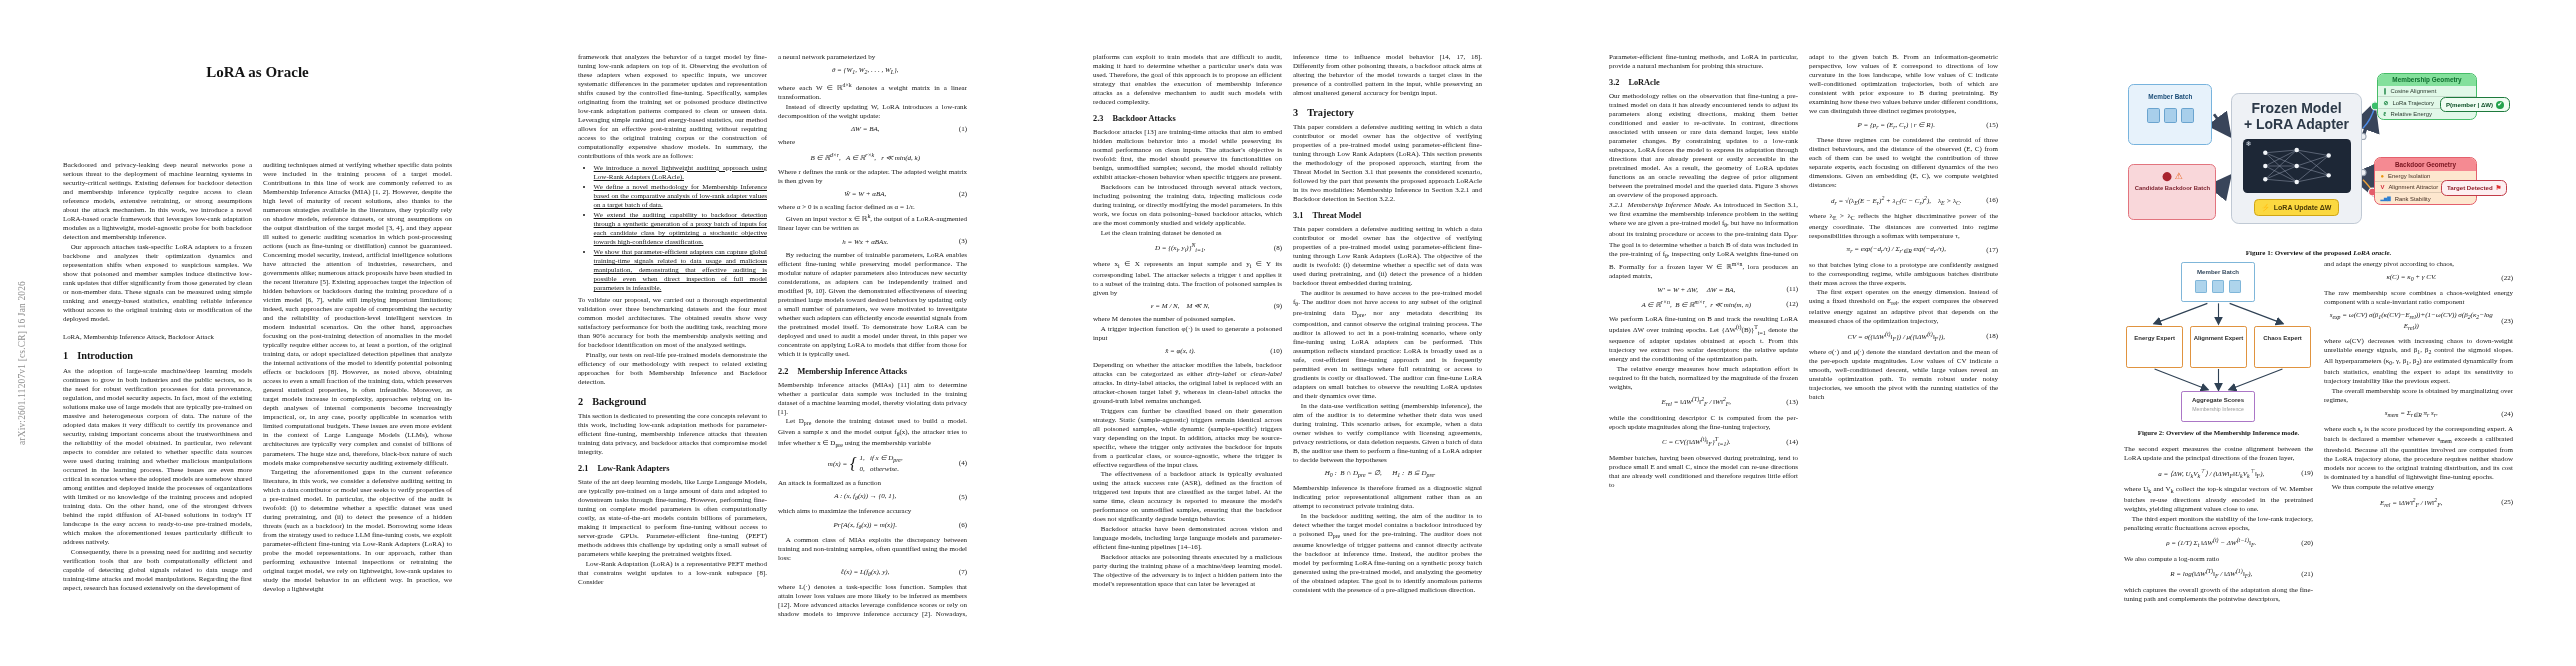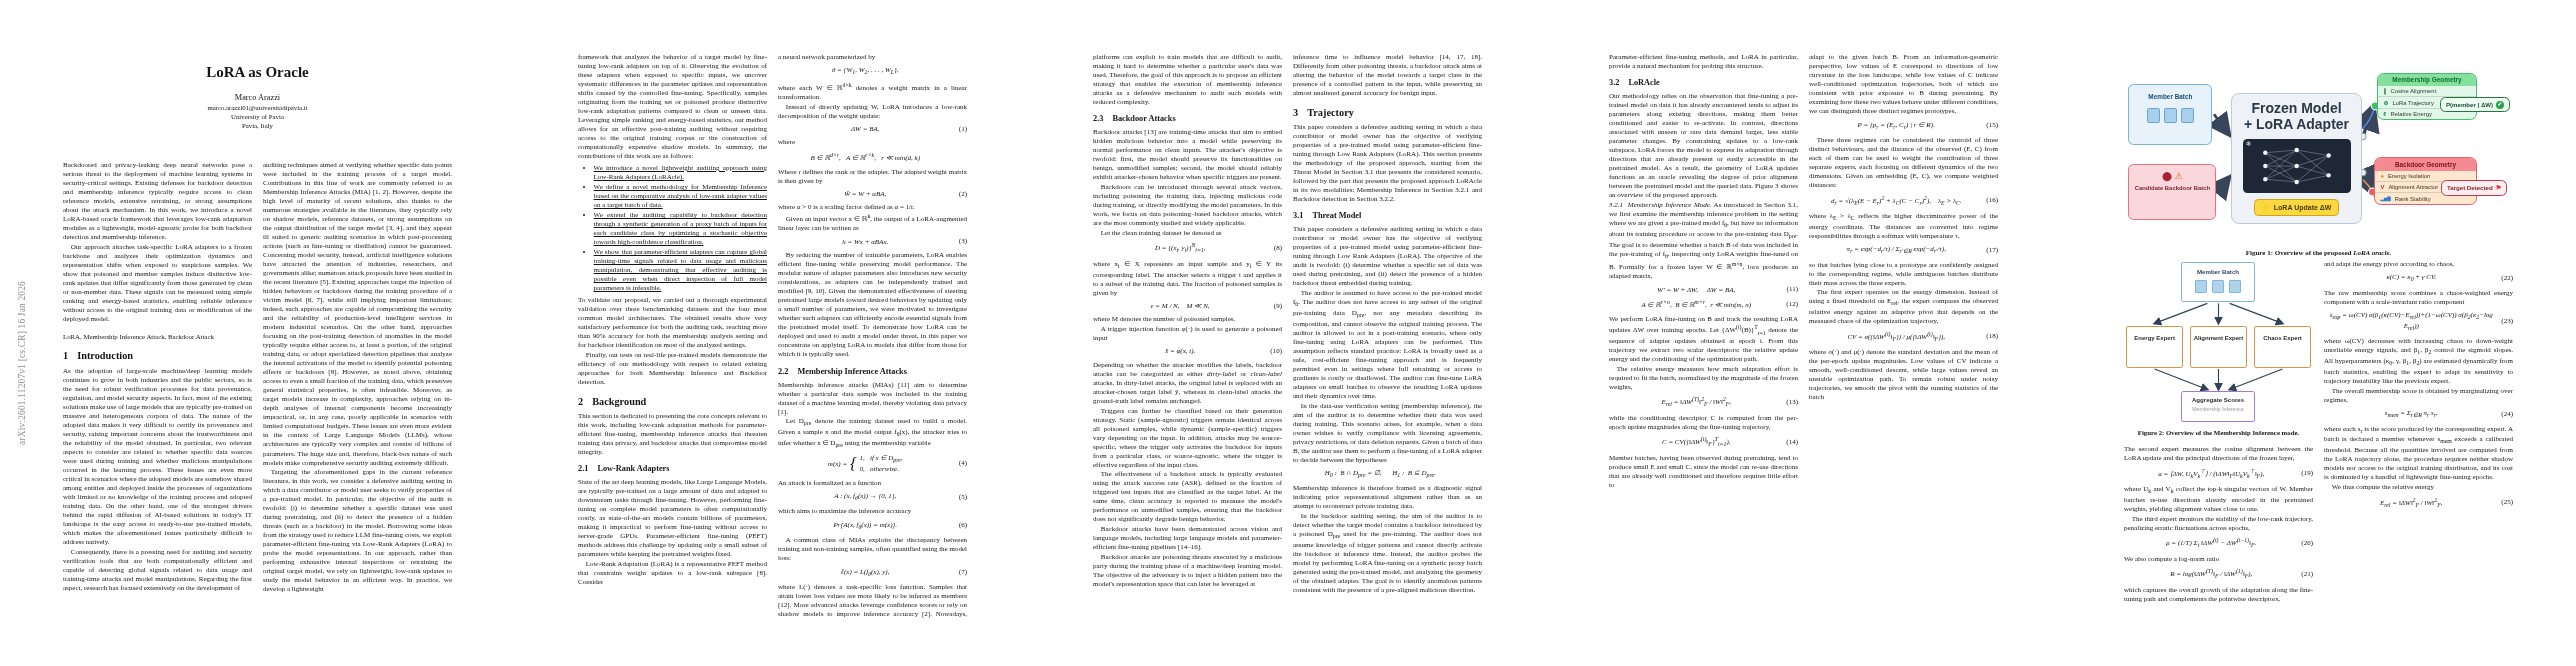--- a/index.html
+++ b/index.html
@@ -87,26 +87,20 @@
 </style>
 </head>
 <body>
 
 <div id="sheet">
 
   <div class="page" style="left:0">
     <div class="arxiv">arXiv:2601.11207v1  [cs.CR]  16 Jan 2026</div>
     <div class="title">LoRA as Oracle</div>
     <div class="authors">
-      <div class="author">
-        <div class="a-name">Marco Arazzi</div>
-        <div class="a-line">marco.arazzi01@universitadipavia.it</div>
-        <div class="a-line">University of Pavia</div>
-        <div class="a-line">Pavia, Italy</div>
-      </div>
     </div>
     <div class="col" style="left:63px; top:161px; height:457px">
         <p class="para">Backdoored and privacy-leaking deep neural networks pose a serious threat to the deployment of machine learning systems in security-critical settings. Existing defenses for backdoor detection and membership inference typically require access to clean reference models, extensive retraining, or strong assumptions about the attack mechanism. In this work, we introduce a novel LoRA-based oracle framework that leverages low-rank adaptation modules as a lightweight, model-agnostic probe for both backdoor detection and membership inference.</p>
         <p class="para ind">Our approach attaches task-specific LoRA adapters to a frozen backbone and analyzes their optimization dynamics and representation shifts when exposed to suspicious samples. We show that poisoned and member samples induce distinctive low-rank updates that differ significantly from those generated by clean or non-member data. These signals can be measured using simple ranking and energy-based statistics, enabling reliable inference without access to the original training data or modification of the deployed model.</p>
         <p class="kw">LoRA, Membership Inference Attack, Backdoor Attack</p>
         <div class="sec"><span class="num">1</span><span>Introduction</span></div>
         <p class="para">As the adoption of large-scale machine/deep learning models continues to grow in both industries and the public sectors, so is the need for robust verification processes for data provenance, regulation, and model security aspects. In fact, most of the existing solutions make use of large models that are typically pre-trained on massive and heterogeneous corpora of data. The nature of the adopted data makes it very difficult to certify its provenance and security, raising important concerns about the trustworthiness and the reliability of the model obtained. In particular, two relevant aspects to consider are related to whether specific data sources were used during training and whether malicious manipulations occurred in the learning process. These issues are even more critical in scenarios where the adopted models are somehow shared among entities and deployed inside the processes of organizations with limited or no knowledge of the training process and adopted training data. On the other hand, one of the strongest drivers behind the rapid diffusion of AI-based solutions in today's IT landscape is the easy access to ready-to-use pre-trained models, which makes the aforementioned issues particularly difficult to address natively.</p>
         <p class="para ind">Consequently, there is a pressing need for auditing and security verification tools that are both computationally efficient and capable of detecting global signals related to data usage and training-time attacks and model manipulations. Regarding the first aspect, research has focused extensively on the development of</p>
       </div>
     <div class="col" style="left:263px; top:161px; height:457px">

